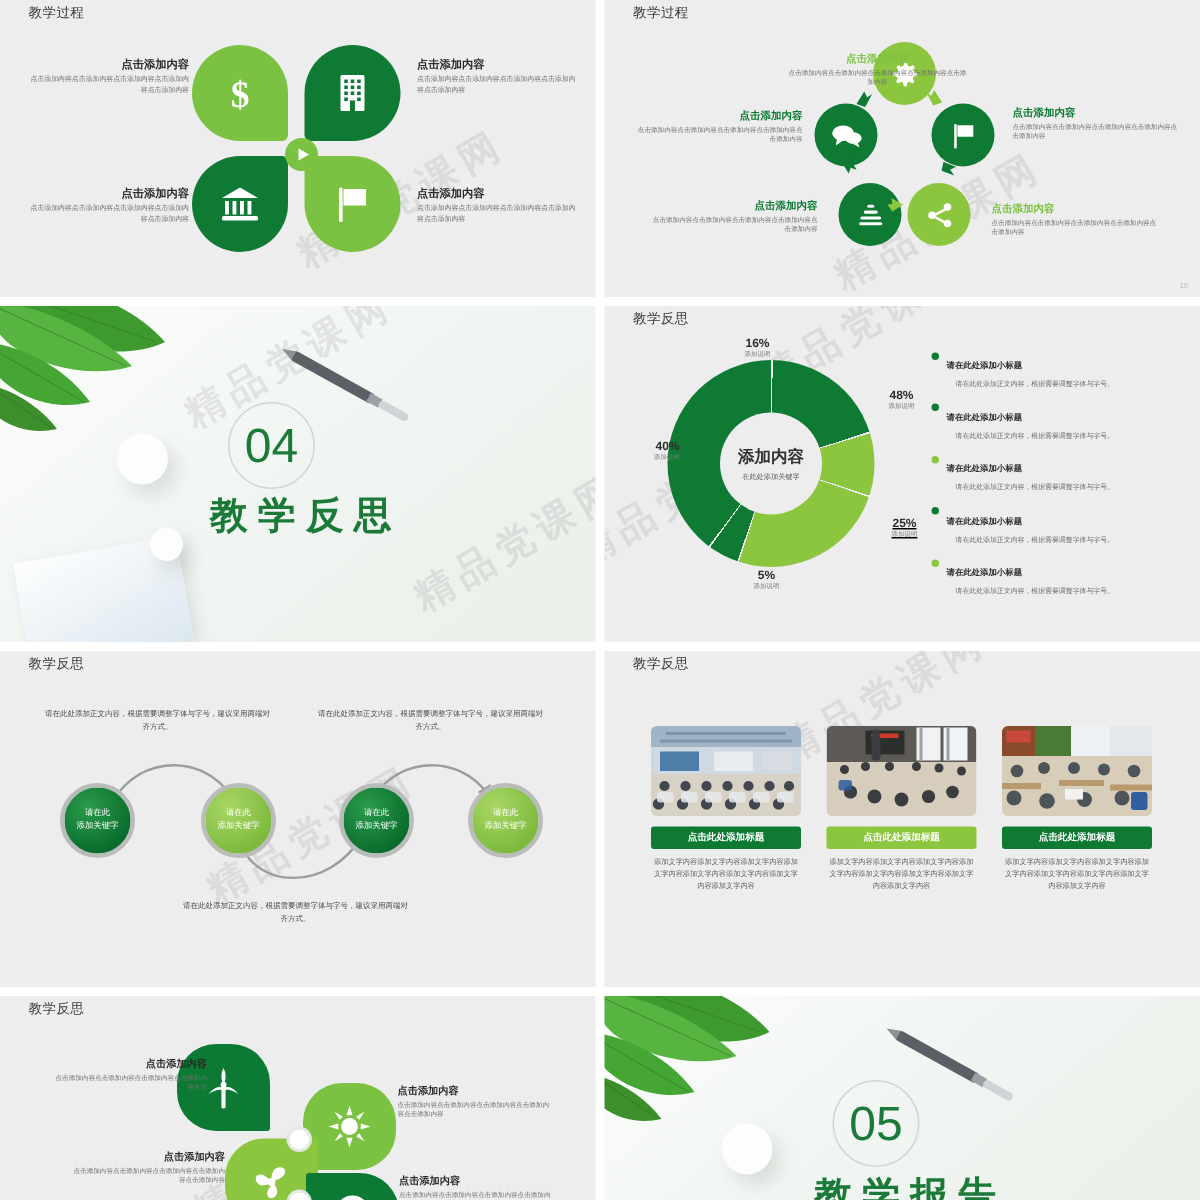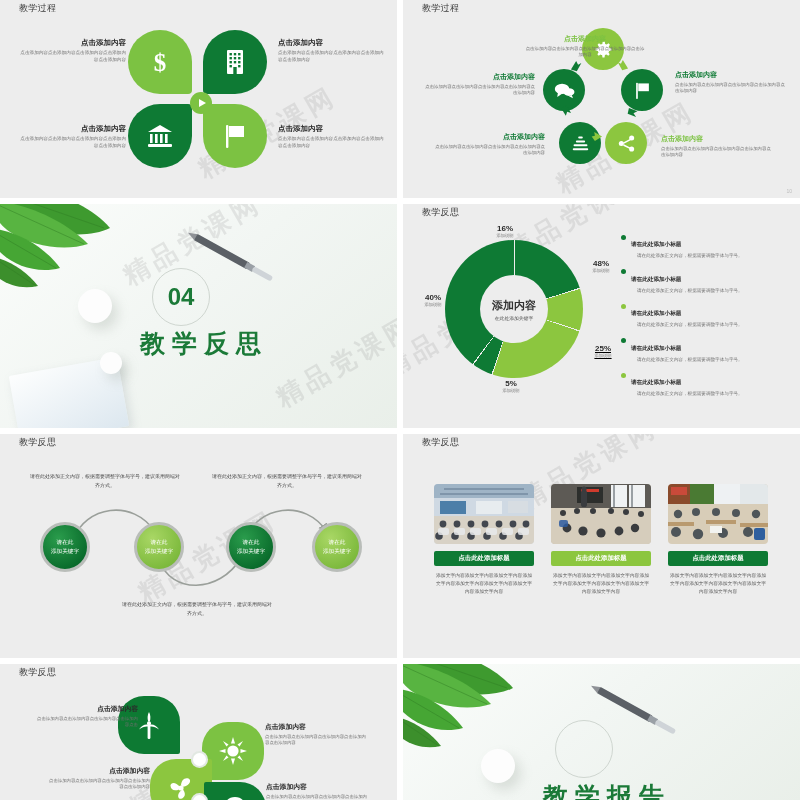--- a/index.html
+++ b/index.html
@@ -104,21 +104,21 @@
   
   .cover { background: linear-gradient(140deg,#fbfdfb 0%, #f2f6f3 45%, #e9efe9 100%); }
   .leafwrap { position:absolute; left:-6px; top:-10px; width:170px; height:125px; }
   .num-ring {
     position:absolute; left:152px; top:64px; width:58px; height:58px;
     border:1px solid #cfd6d0; border-radius:50%;
   }
   .num-txt {
     position:absolute; left:152px; top:64px; width:58px; height:58px;
     display:flex; align-items:center; justify-content:center;
-    font-size:24px; color:#1b7a38; font-family:"Liberation Sans", sans-serif;font-weight:bold;
+    font-size:32px; color:#1b7a38; font-family:"Liberation Sans", sans-serif;
   }
   .cover-title {
     position:absolute; left:140px; top:123px;
     font-size:25px; font-weight:bold; color:#1b7a38; letter-spacing:7px;
   }
   .saucer { position:absolute; border-radius:50%; background:#fdfdfd;
             box-shadow:6px 7px 12px rgba(150,160,150,.28); }
   .paper-sheet {
     position:absolute; left:14px; top:162px; width:110px; height:70px;
     background:linear-gradient(160deg,#fdfefe,#dce7ef);
@@ -401,21 +401,21 @@
       <div class="s">添加说明</div>
     </div>
     <div class="d-lbl" style="left:180px;top:140px;width:40px;text-decoration:underline;">
       <div class="v">25%</div>
       <div class="s">添加说明</div>
     </div>
     <div class="d-lbl" style="left:88px;top:175px;width:40px;">
       <div class="v">5%</div>
       <div class="s">添加说明</div>
     </div>
-    <div class="d-lbl" style="left:10px;top:89px;width:40px;">
+    <div class="d-lbl" style="left:10px;top:89px;width:40px;text-align:right;">
       <div class="v">40%</div>
       <div class="s">添加说明</div>
     </div>
 
     <div class="legend">
       <div class="lg-row">
         <span class="lg-dot" style="background:#0e7a34"></span>
         <span class="lg-tx"><span class="h">请在此处添加小标题</span><div class="b">请在此处添加正文内容，根据需要调整字体与字号。</div></span>
       </div>
       <div class="lg-row">
@@ -670,16 +670,17 @@
     <div class="pen" style="left:182px;top:40px;">
       <svg width="96" height="10" viewBox="0 0 96 10">
         <polygon points="0,5 10,1.2 10,8.8" fill="#8e9196"></polygon>
         <rect x="9" y="1.4" width="60" height="7.2" rx="1.6" fill="#5b6066"></rect>
         <rect x="66" y="1.8" width="9" height="6.4" fill="#9aa0a6"></rect>
         <rect x="74" y="2.2" width="22" height="5.6" rx="2.8" fill="#cfd4d8"></rect>
       </svg>
     </div>
 
     <div class="num-ring" style="top:56px;"></div>
+    <div class="num-txt" style="top:56px;">05</div>
     <div class="cover-title" style="top:116px;">教学报告</div>
   </div>
 
 </div>
 
 </body></html>

